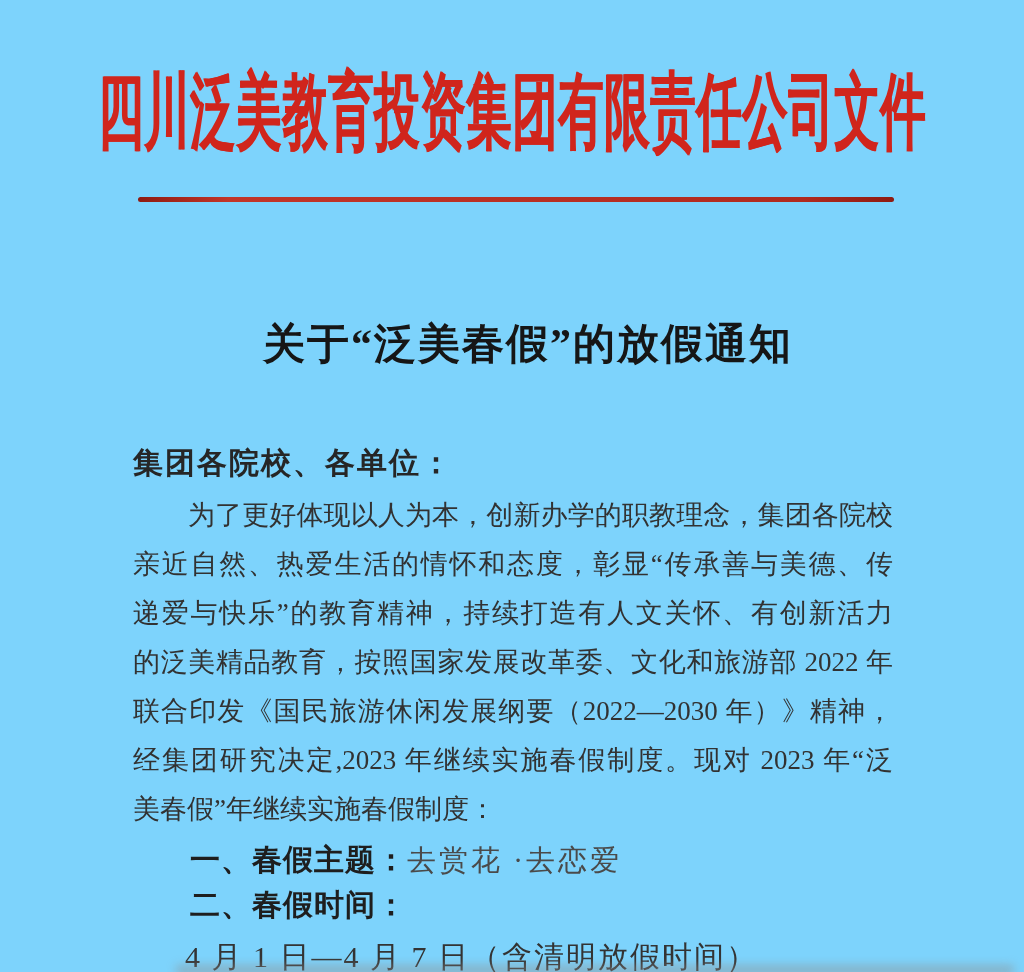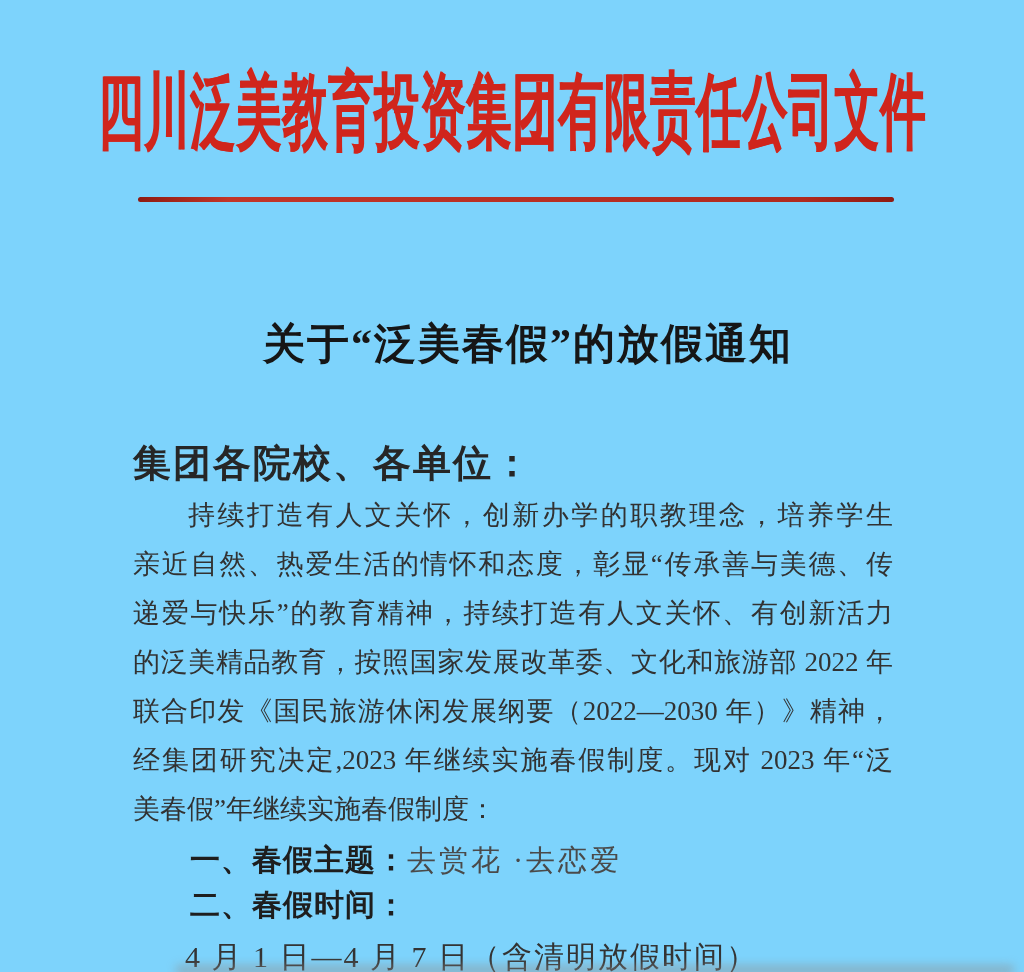--- a/index.html
+++ b/index.html
@@ -59,21 +59,21 @@
   .body-block {
     position: absolute;
     top: 442px;
     left: 133px;
     width: 760px;
     color: #2d2d2d;
   }
   .salutation {
     height: 49px;
     line-height: 42px;
-    font-size: 38px;
+    font-size: 30px;
     font-weight: bold;
     letter-spacing: 2px;
     color: #262626;
   }
   .pline {
     height: 49px;
     line-height: 49px;
     font-size: 27px;
     color: #323232;
     text-align: justify;
@@ -135,21 +135,21 @@
   <div class="org-title">四川泛美教育投资集团有限责任公司文件</div>
 
   <div class="red-rule"></div>
 
   <h1 class="doc-title">关于“泛美春假”的放假通知</h1>
 
   <div class="body-block">
 
     <div class="salutation">集团各院校、各单位：</div>
 
-    <div class="pline j indent">持续打造有人文关怀，创新办学的职教理念，培养学生</div>
+    <div class="pline j indent">为了更好体现以人为本，创新办学的职教理念，集团各院校</div>
     <div class="pline j">亲近自然、热爱生活的情怀和态度，彰显“传承善与美德、传</div>
     <div class="pline j">递爱与快乐”的教育精神，持续打造有人文关怀、有创新活力</div>
     <div class="pline j">的泛美精品教育，按照国家发展改革委、文化和旅游部 2022 年</div>
     <div class="pline j">联合印发《国民旅游休闲发展纲要（2022—2030 年）》精神，</div>
     <div class="pline j">经集团研究决定,2023 年继续实施春假制度。现对 2023 年“泛</div>
     <div class="pline">美春假”年继续实施春假制度：</div>
 
     <div class="list-item">
       <span class="item-label">一、春假主题：</span><span class="item-value">去赏花 ·去恋爱</span>
     </div>

